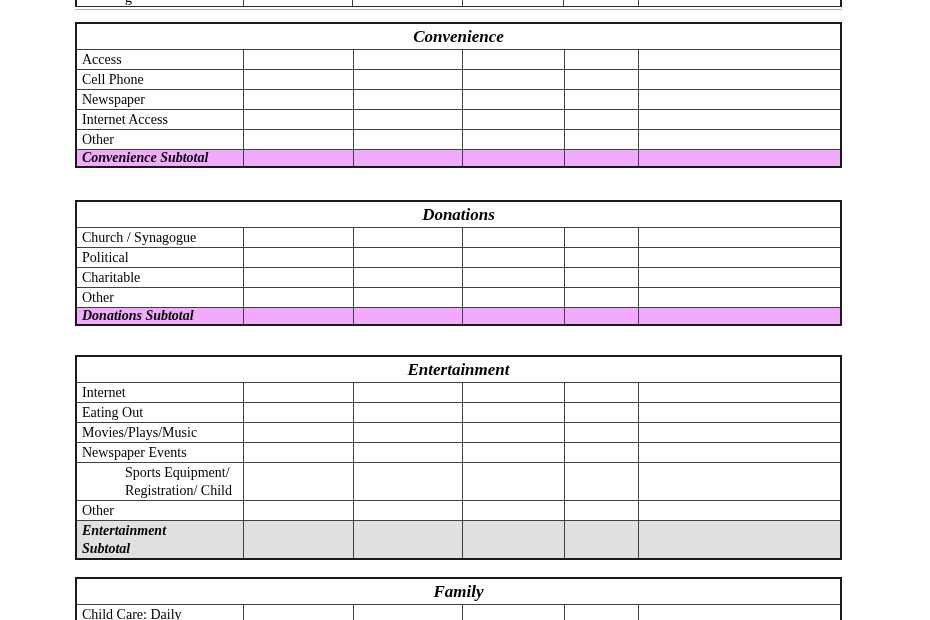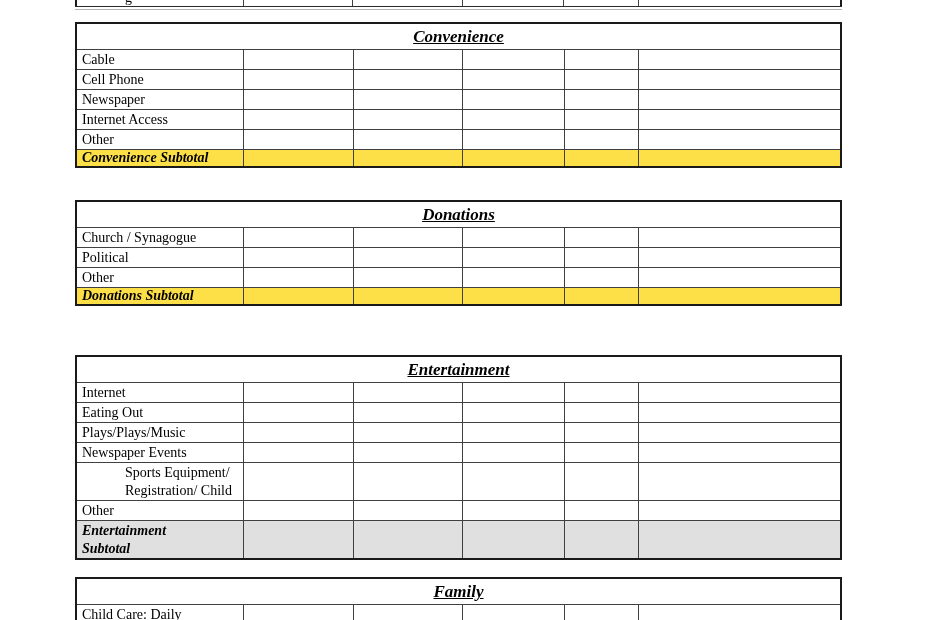--- a/index.html
+++ b/index.html
@@ -16,26 +16,26 @@
   }
   .tbl td{
     border:1px solid #404040;
     padding:0 2px 0 5px;
     font-size:14px;line-height:18px;
     overflow:hidden;white-space:nowrap;
     vertical-align:middle;
   }
   tr.hdr td{
     text-align:center;font-weight:bold;font-style:italic;
-    font-size:17px;height:25px;line-height:25px;padding:0;text-decoration:underline;
+    font-size:17px;height:25px;line-height:25px;padding:0;
   }
   tr.r td{height:19px;}
   tr.d2 td{height:37px;white-space:normal;padding-left:48px;}
   tr.sub td{
-    background:#fde047;font-weight:bold;font-style:italic;
+    background:#f0abfc;font-weight:bold;font-style:italic;
     height:16px;line-height:16px;
   }
   tr.sub2 td{
     background:#e0e0e0;font-weight:bold;font-style:italic;
     height:37px;white-space:normal;
   }
   .two span{display:block;line-height:18px;}
   col.c1{width:167px}
   col.c2{width:110px}
   col.c3{width:109px}
@@ -82,21 +82,21 @@
         <col class="c3">
         <col class="c4">
         <col class="c5">
         <col>
       </colgroup>
     <tbody>
         <tr class="hdr">
       <td colspan="6">Convenience</td>
     </tr>
     <tr class="r">
-      <td class="lbl">Cable</td>
+      <td class="lbl">Access</td>
       <td></td>
           <td></td>
           <td></td>
           <td></td>
           <td></td>
     </tr>
     <tr class="r">
       <td class="lbl">Cell Phone</td>
       <td></td>
           <td></td>
@@ -164,20 +164,28 @@
     </tr>
     <tr class="r">
       <td class="lbl">Political</td>
       <td></td>
           <td></td>
           <td></td>
           <td></td>
           <td></td>
     </tr>
     <tr class="r">
+      <td class="lbl">Charitable</td>
+      <td></td>
+          <td></td>
+          <td></td>
+          <td></td>
+          <td></td>
+    </tr>
+    <tr class="r">
       <td class="lbl">Other</td>
       <td></td>
           <td></td>
           <td></td>
           <td></td>
           <td></td>
     </tr>
     <tr class="sub">
       <td class="lbl">Donations Subtotal</td>
       <td></td>
@@ -214,21 +222,21 @@
     </tr>
     <tr class="r">
       <td class="lbl">Eating Out</td>
       <td></td>
           <td></td>
           <td></td>
           <td></td>
           <td></td>
     </tr>
     <tr class="r">
-      <td class="lbl">Plays/Plays/Music</td>
+      <td class="lbl">Movies/Plays/Music</td>
       <td></td>
           <td></td>
           <td></td>
           <td></td>
           <td></td>
     </tr>
     <tr class="r">
       <td class="lbl">Newspaper Events</td>
       <td></td>
           <td></td>

